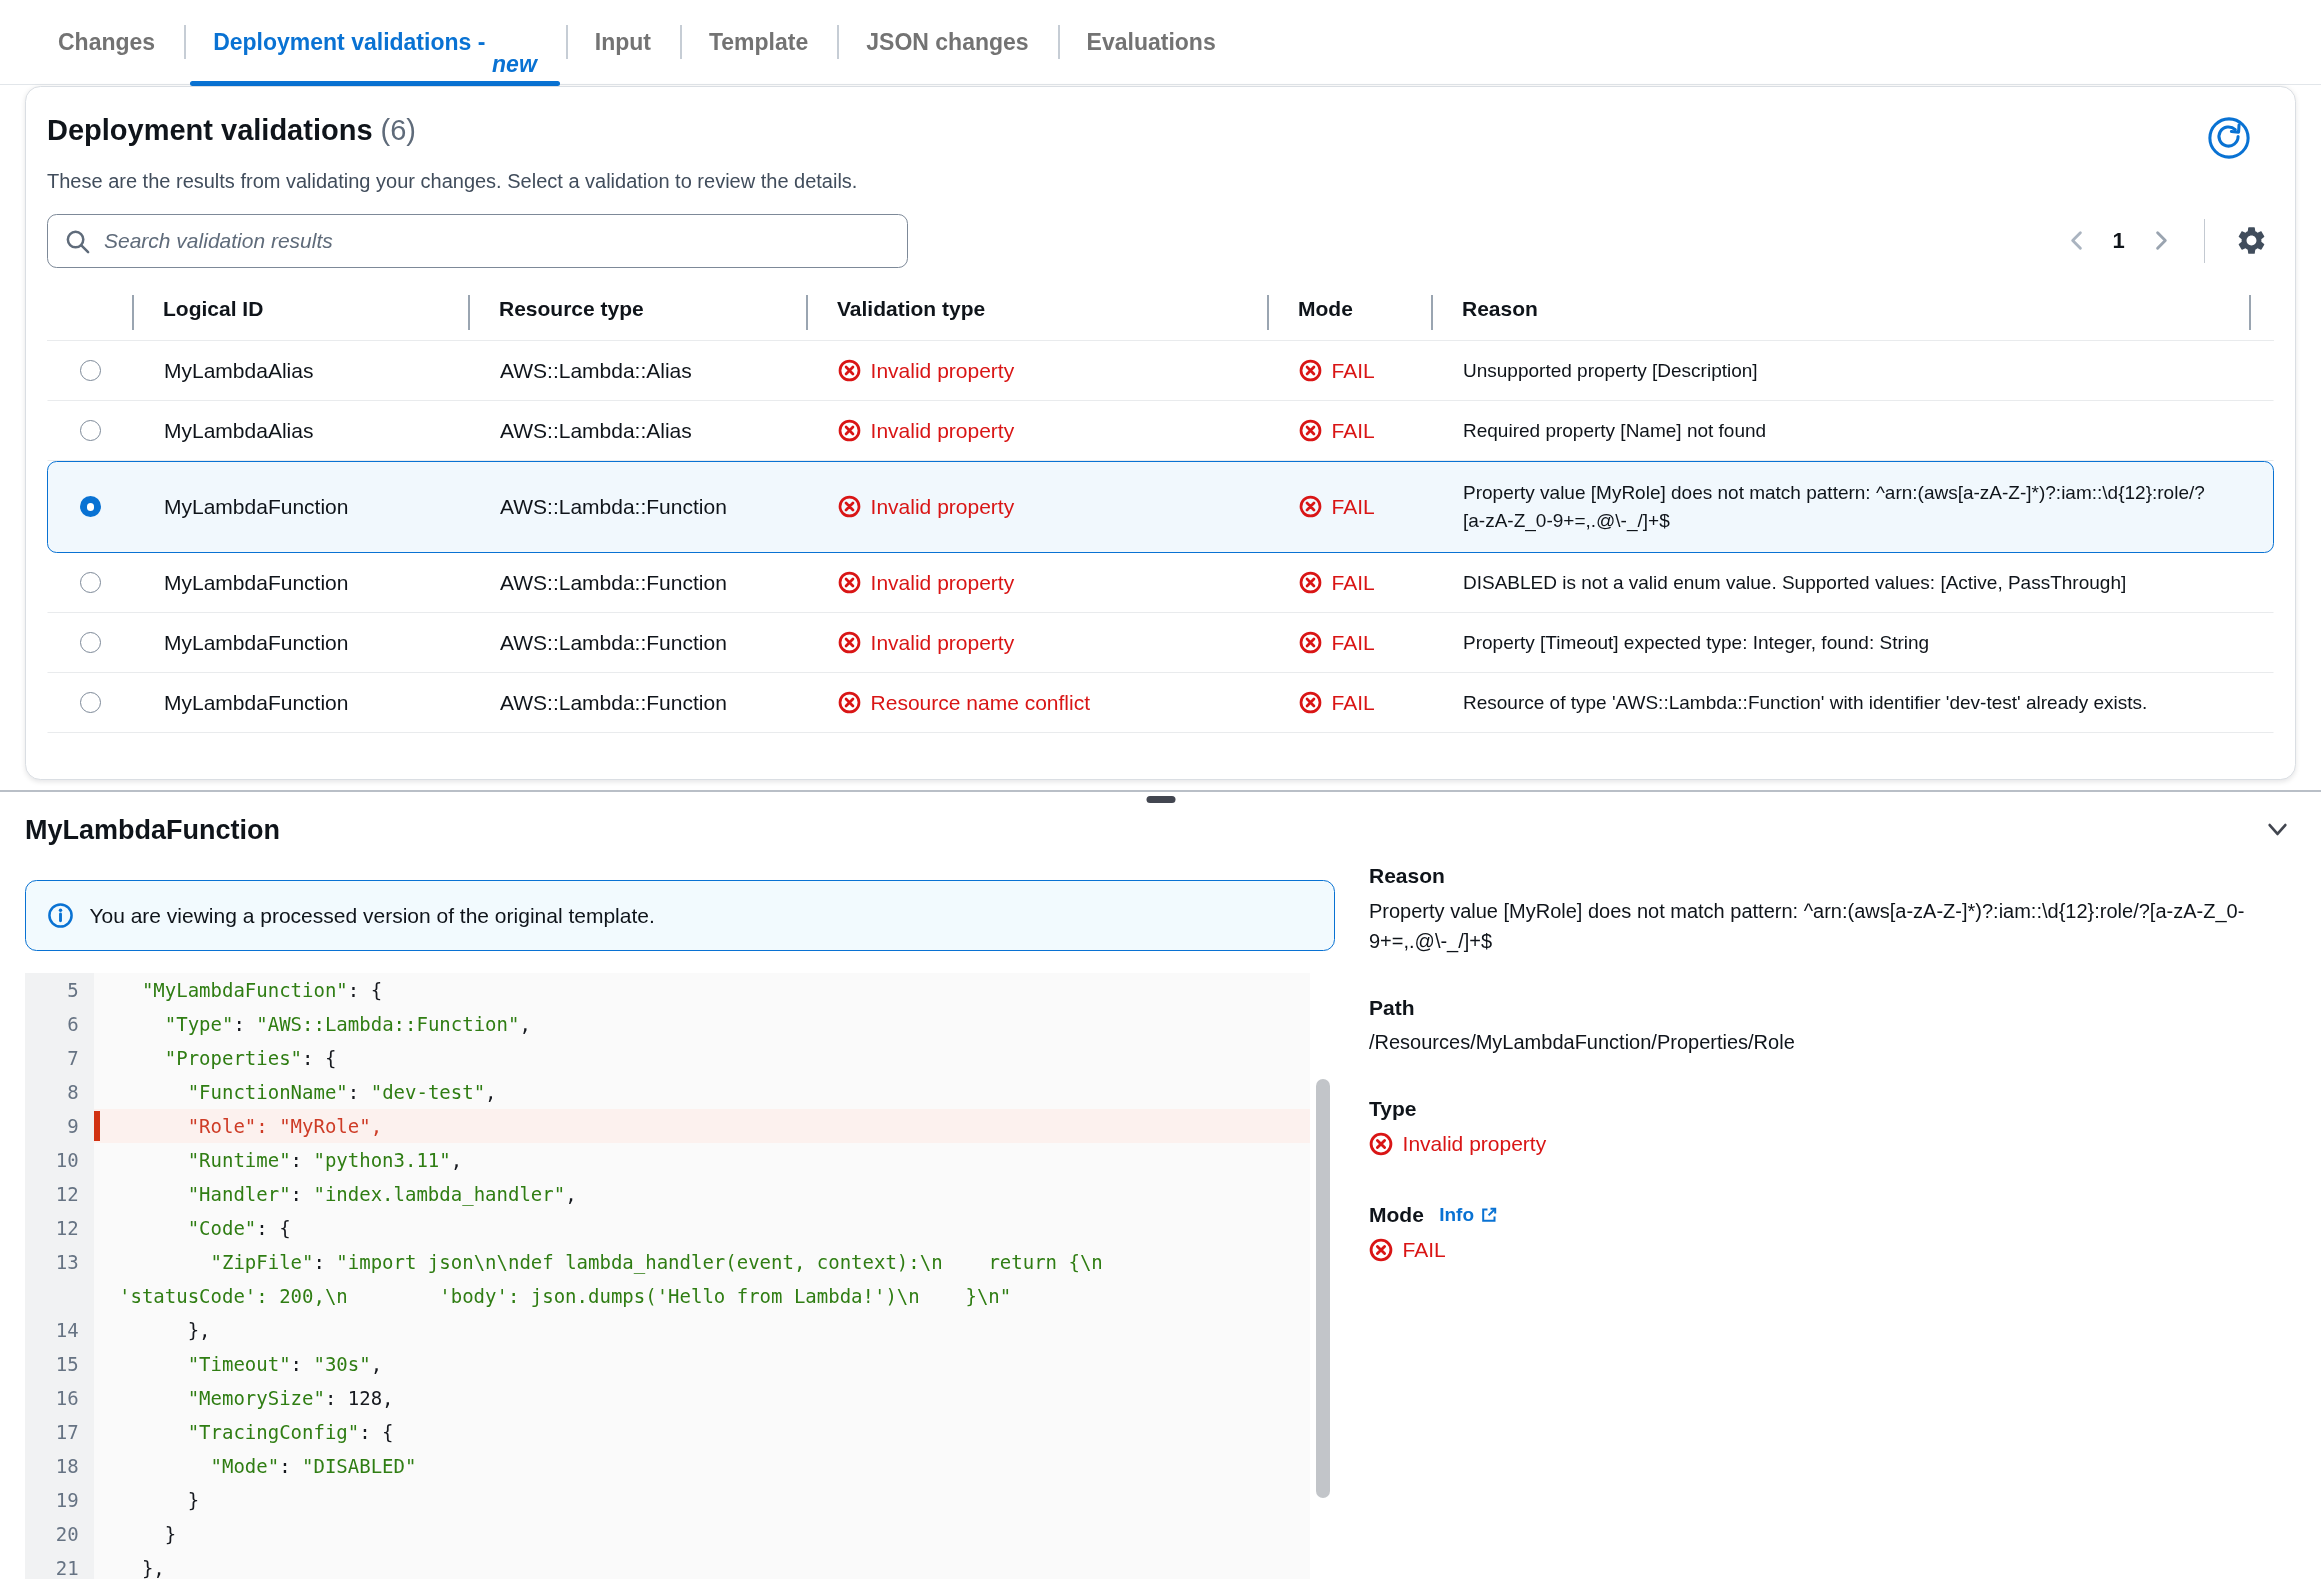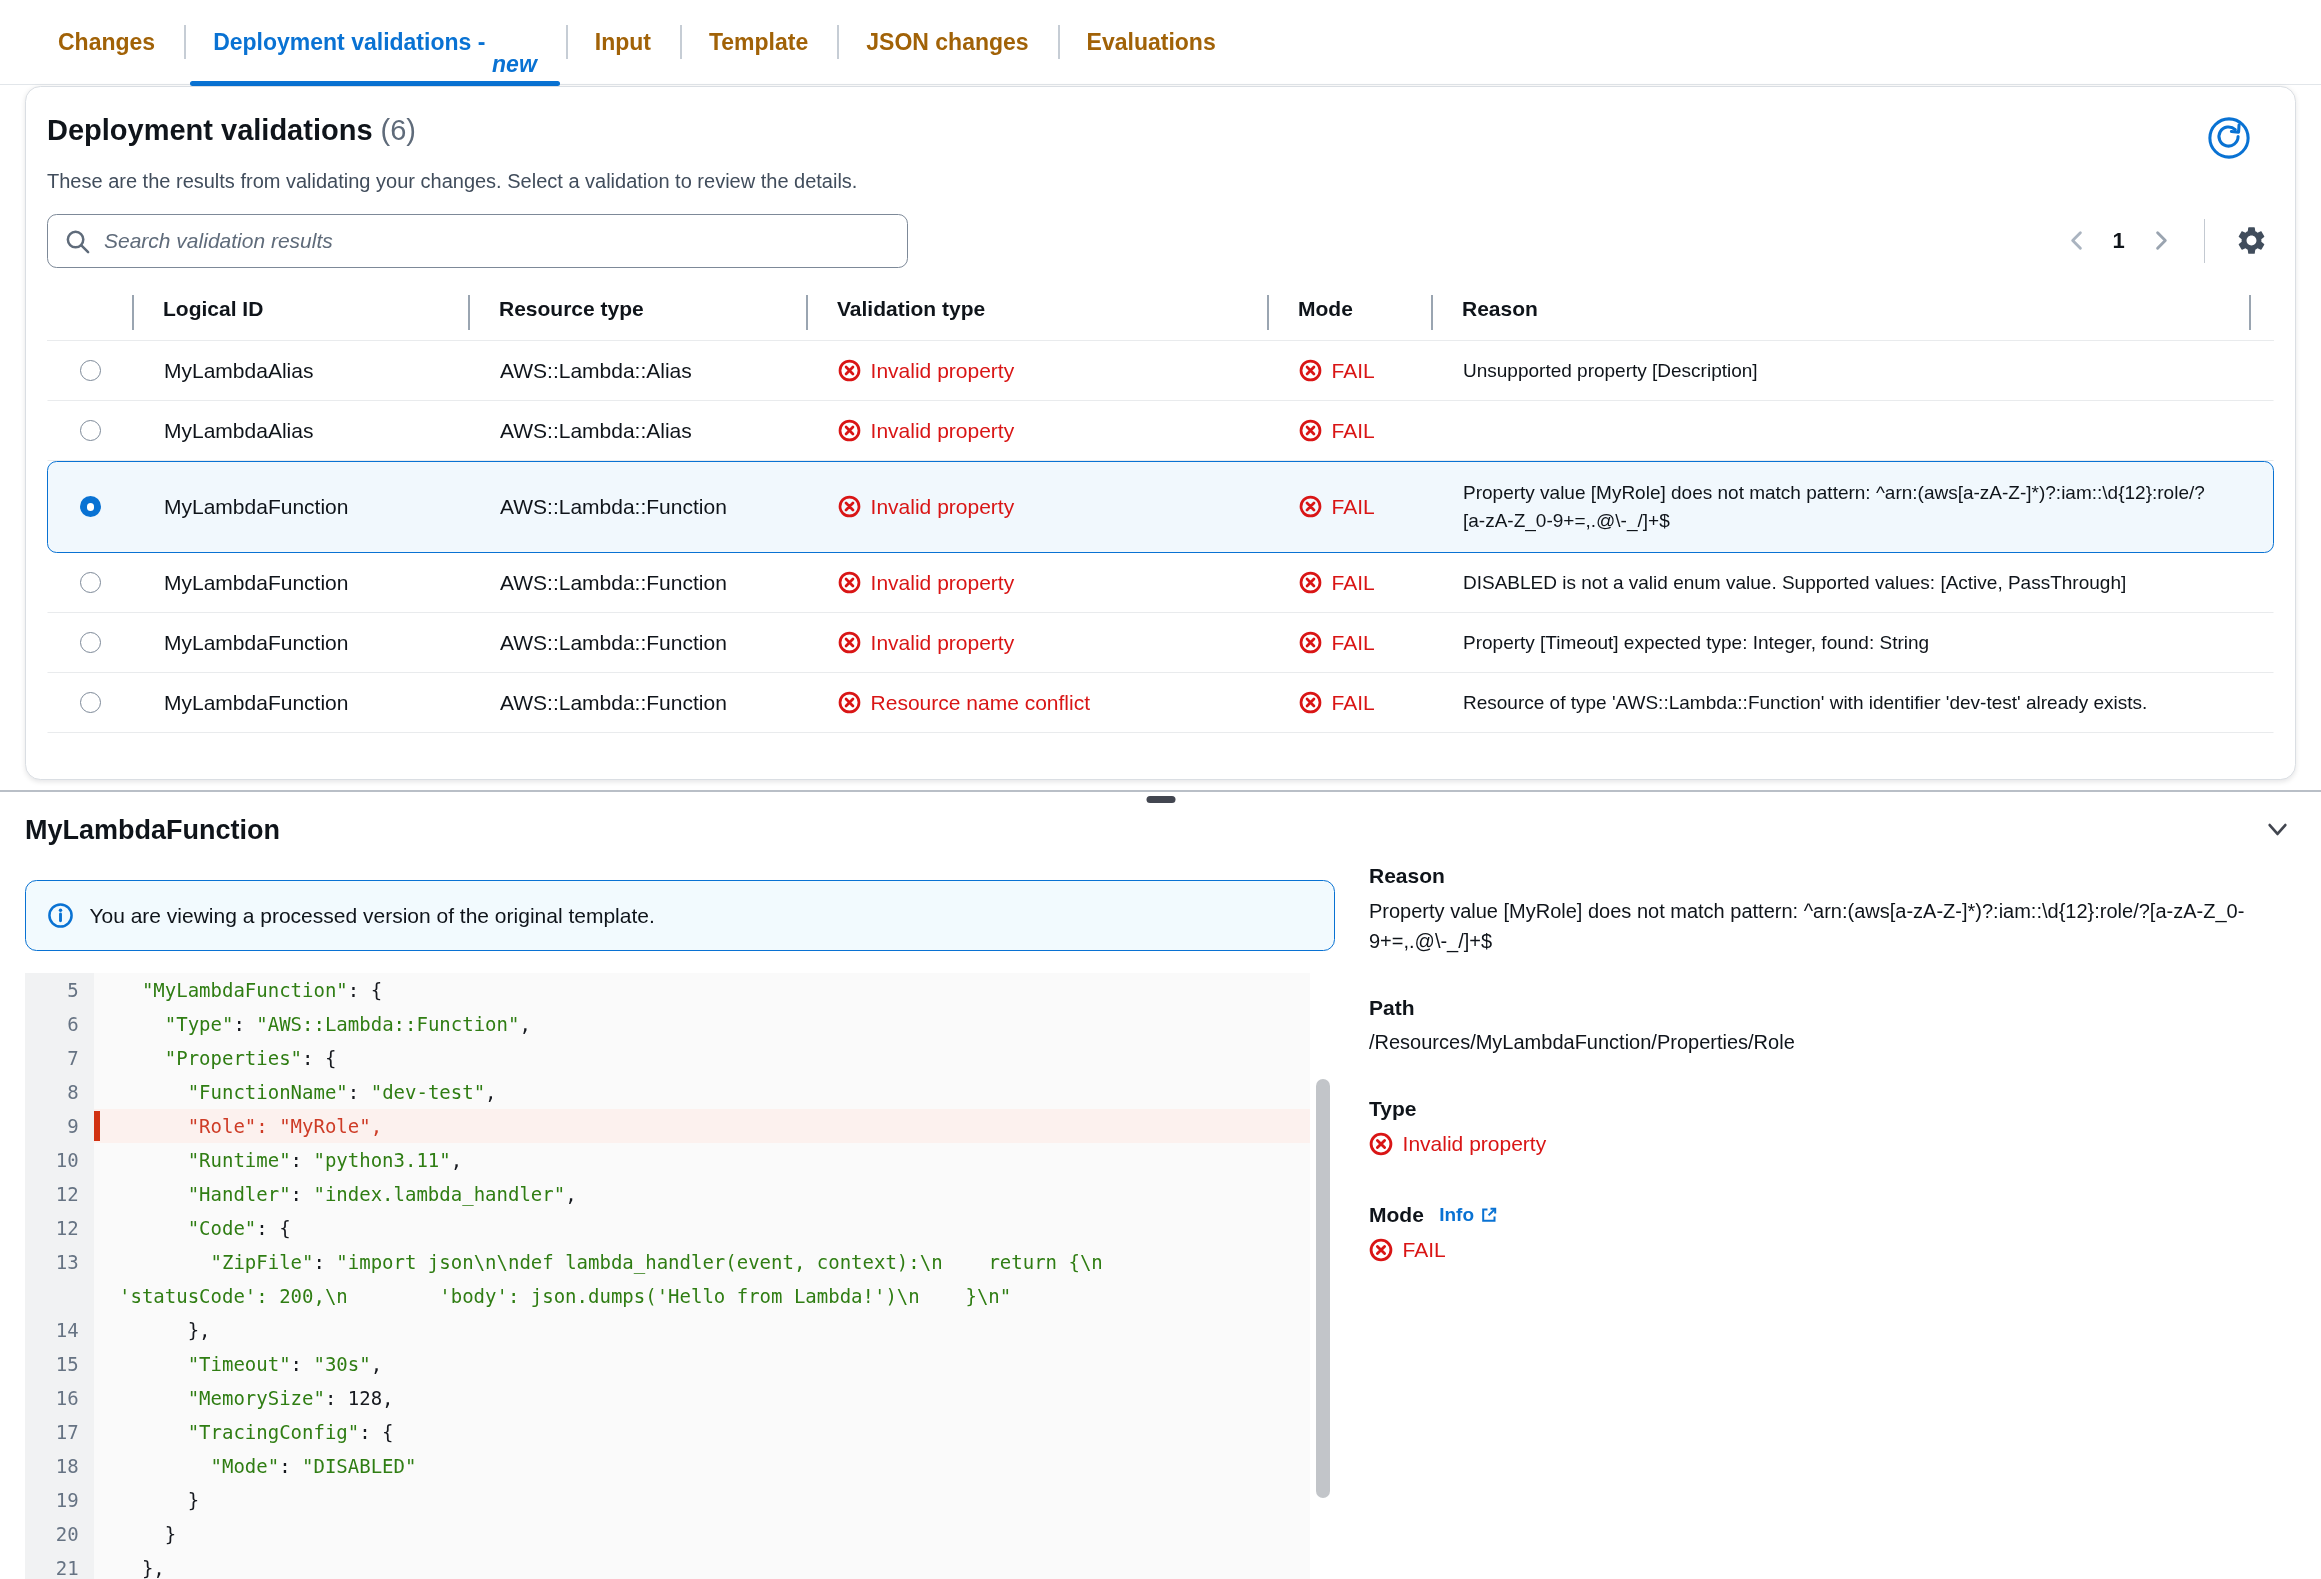--- a/index.html
+++ b/index.html
@@ -3,21 +3,21 @@
 <meta charset="utf-8">
 <style>
   html,body{margin:0;padding:0;width:2321px;height:1579px;background:#fff;
     font-family:"Liberation Sans",sans-serif;color:#0f141a;overflow:hidden;position:relative;}
   *{box-sizing:border-box;}
 
   
   .tabbar{position:absolute;top:0;left:0;right:0;height:85px;display:flex;align-items:stretch;
     padding-left:29px;border-bottom:1.9px solid #e2e6ea;}
   .tab{position:relative;display:flex;align-items:center;padding:0 29px;font-size:23px;
-    font-weight:700;color:#a16207;cursor:pointer;white-space:nowrap;}
+    font-weight:700;color:#737373;cursor:pointer;white-space:nowrap;}
   .tab+.tab::before{content:"";position:absolute;left:0;top:25px;bottom:25px;width:1.9px;background:#c6cdd5;}
   .tab.active{color:#0972d3;}
   .tab.active::after{content:"";position:absolute;left:5.8px;right:5.8px;bottom:-1.9px;height:4.8px;
     background:#0972d3;border-radius:2.9px;}
   .tab em{font-style:italic;margin-left:6.7px;margin-top:44px;}
 
   
   .card{position:absolute;top:86px;left:25px;right:25px;height:694px;background:#fff;
     border:1px solid #dadee3;border-radius:15.4px;box-shadow:0 1.9px 5.8px rgba(0,7,22,.10);
     padding:27px 21px;overflow:hidden;}
@@ -228,20 +228,21 @@
           <div class="status">
             <span style="display: inline-flex;">
               <svg width="23" height="23" viewBox="0 0 16 16">
                 <circle cx="8" cy="8" r="6.6" fill="none" stroke="#d91515" stroke-width="1.9"></circle>
                 <path d="M5.6 5.6 L10.4 10.4 M10.4 5.6 L5.6 10.4" stroke="#d91515" stroke-width="1.9" stroke-linecap="round"></path>
               </svg>
             </span>
             <span>FAIL</span>
           </div>
         </div>
+        <div class="cell reason">Required property [Name] not found</div>
       </div>
       <div class="vrow selected">
         <div class="cell radio-cell">
           <div class="radio checked"></div>
         </div>
         <div class="cell">MyLambdaFunction</div>
         <div class="cell">AWS::Lambda::Function</div>
         <div class="cell">
           <div class="status">
             <span style="display: inline-flex;">

